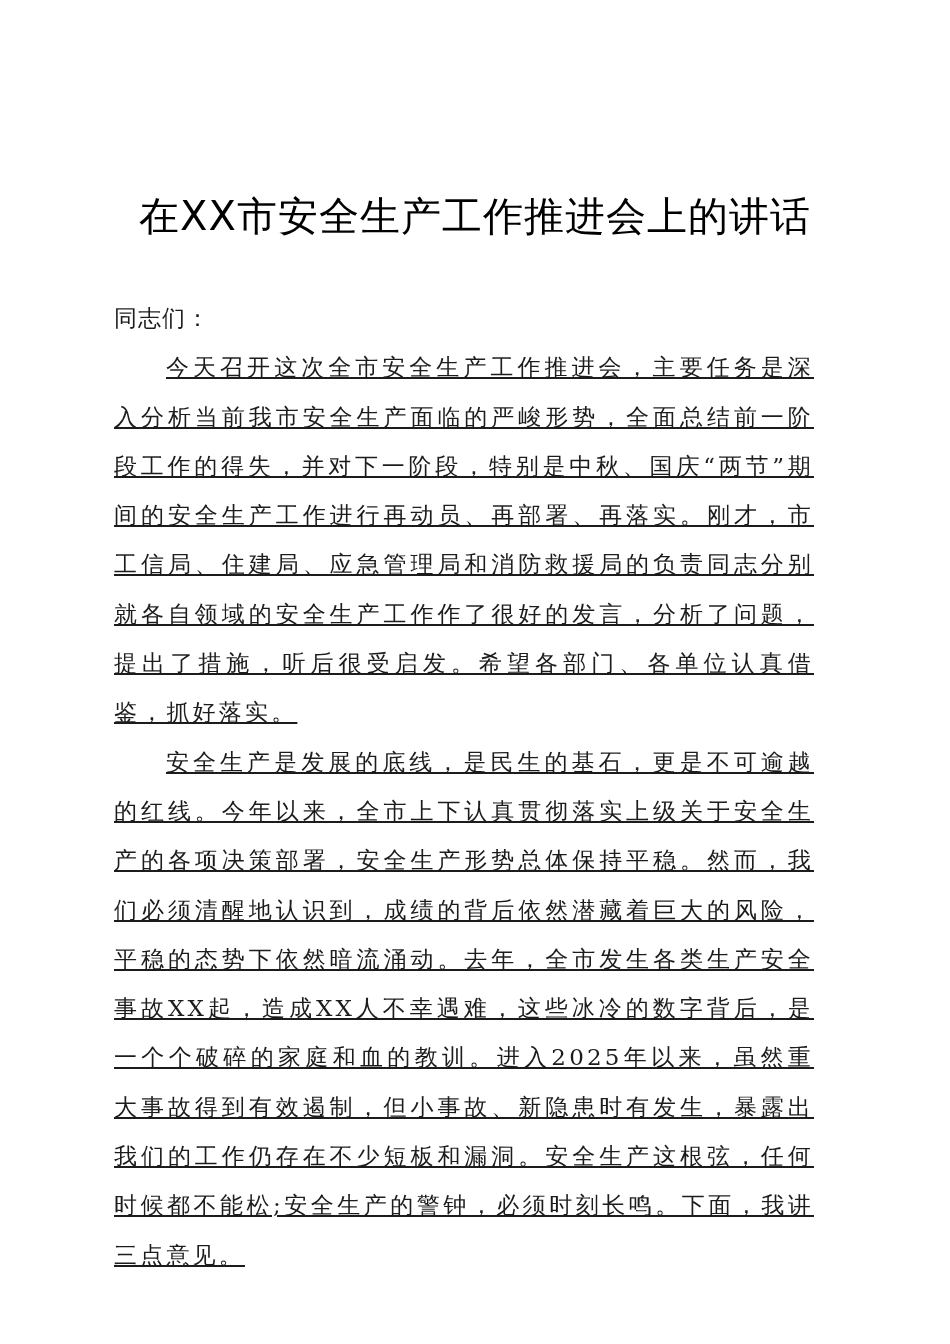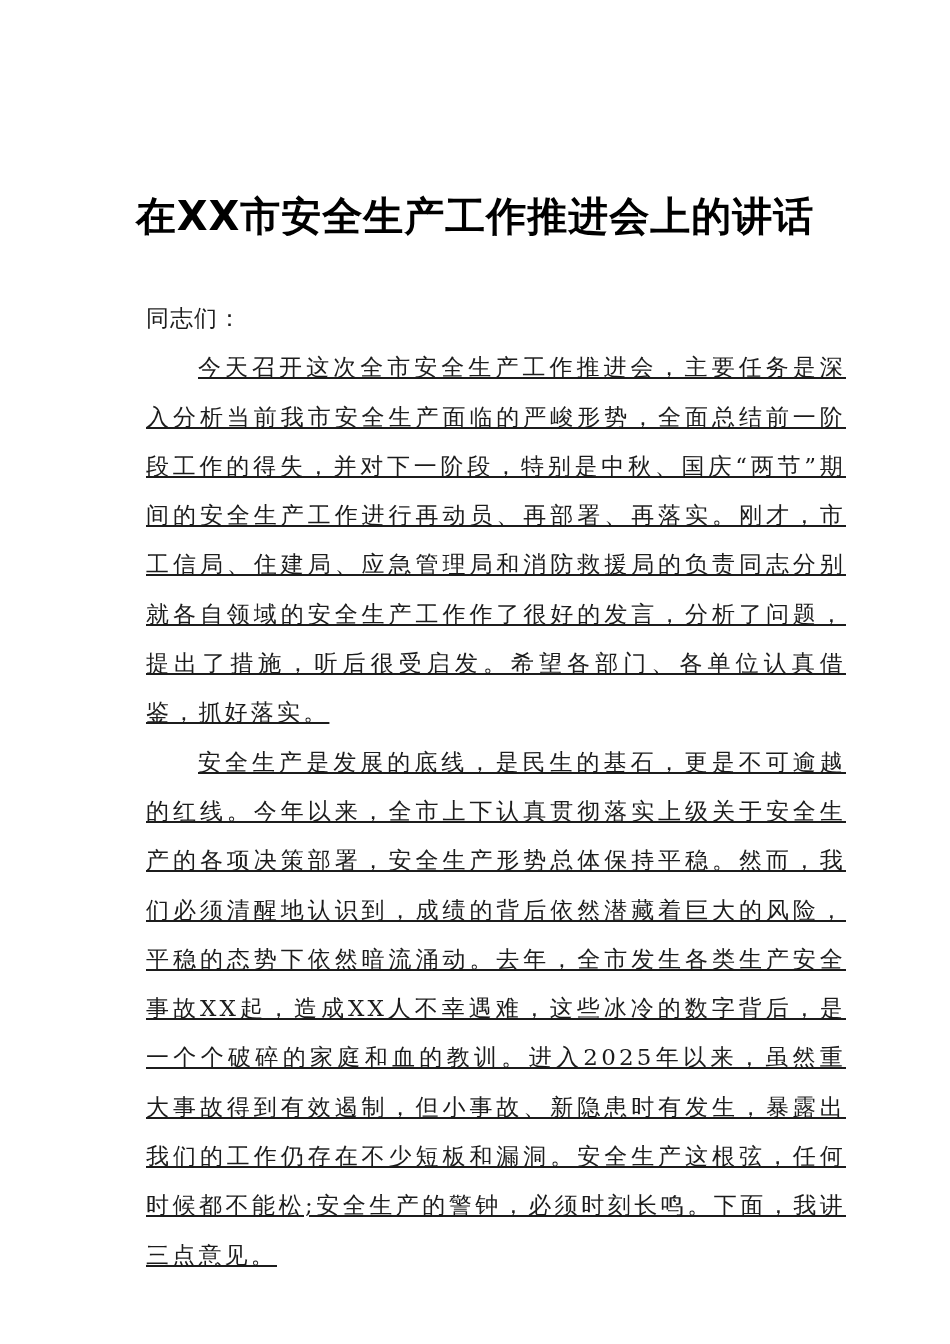--- a/index.html
+++ b/index.html
@@ -22,30 +22,30 @@
       height: 1344px;
       background: #ffffff;
     }
     .title {
       position: absolute;
       left: 0;
       top: 188px;
       width: 950px;
       text-align: center;
       font-family: "DejaVu Sans", "Liberation Sans", sans-serif;
-      font-weight: bold;
+      font-weight: normal;
       font-size: 40px;
       line-height: 56px;
       letter-spacing: 1px;
       color: #000000;
       margin: 0;
     }
     .body-text {
       position: absolute;
-      left: 146px;
+      left: 114px;
       top: 294px;
       width: 700px;
       font-size: 23px;
       line-height: 49.3px;
       letter-spacing: 3.2px;
       color: #1c1c1c;
     }
     .body-text p {
       margin: 0;
       padding: 0;

